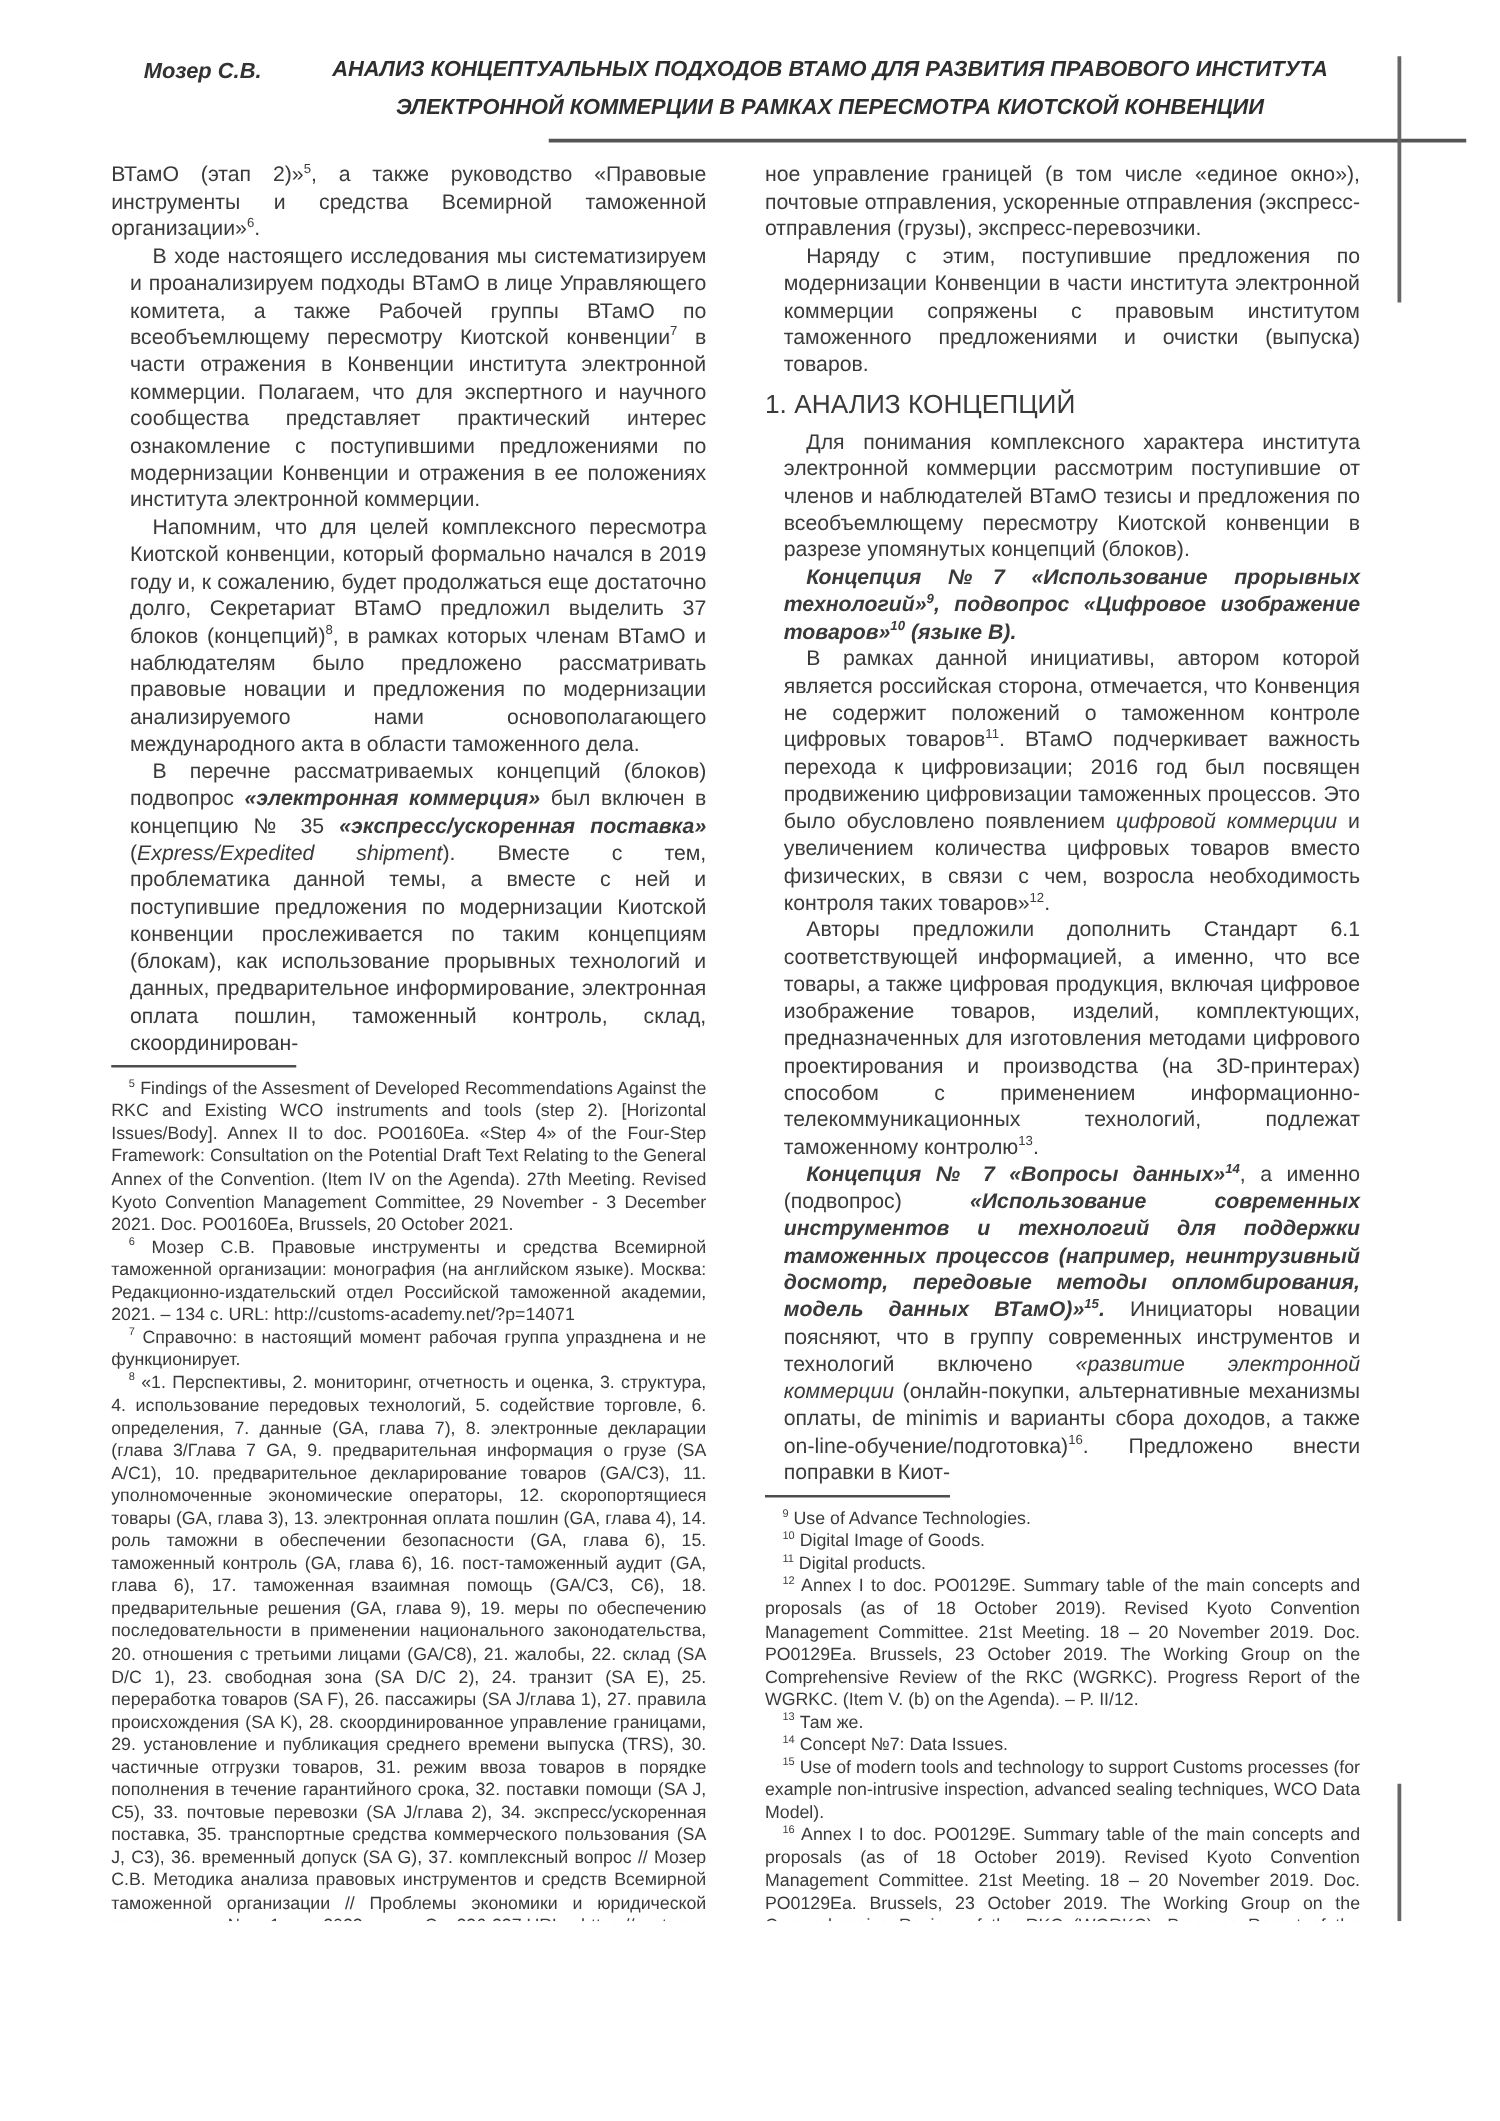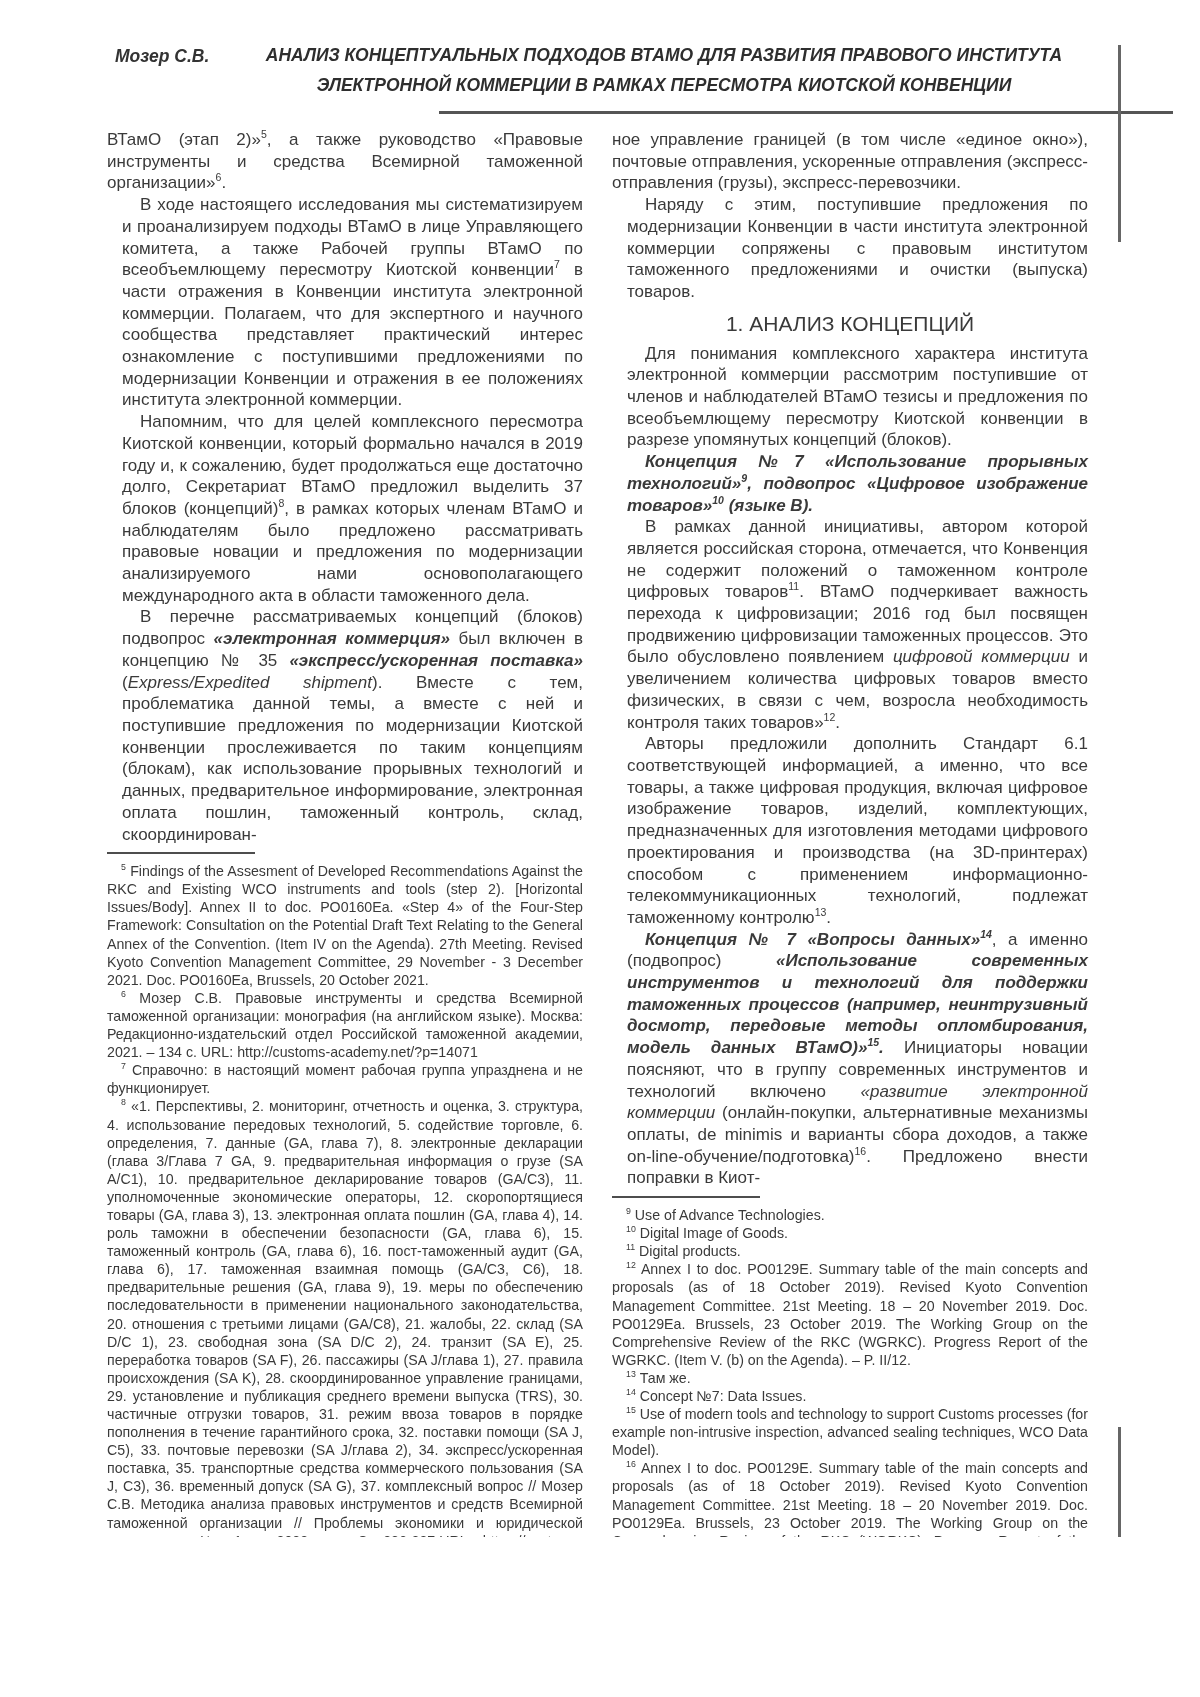--- a/index.html
+++ b/index.html
@@ -8,25 +8,25 @@
   
   .author{position:absolute;left:115px;top:46px;font-size:17.5px;font-weight:bold;font-style:italic;color:#333;}
   .title{position:absolute;left:240px;top:40px;width:848px;text-align:center;
          font-weight:bold;font-style:italic;font-size:17.5px;line-height:30px;color:#2e2e2e;}
   .header-rule{position:absolute;left:439px;top:111px;width:734px;height:3px;background:#555;}
   .vrule{position:absolute;width:3px;background:#666;}
   .vrule-top{left:1118px;top:45px;height:197px;}
   .vrule-bottom{left:1118px;top:1427px;height:200px;}
   
   .col{position:absolute;top:129px;width:476px;text-align:justify;}
-  .col-left{left:107px;}
+  .col-left{left:89px;}
   .col-right{left:612px;}
   .body-p{margin:0;font-size:17px;line-height:21.7px;}
   .ind{text-indent:18px;margin-left:15px;}
-  .section-heading{margin:9px 0 7px 0;font-size:21px;font-weight:400;color:#3a3a3a;text-align:center;}
+  .section-heading{margin:9px 0 7px 0;font-size:21px;font-weight:400;color:#3a3a3a;text-align:left;}
   .fn-sep{width:148px;height:0;border:none;border-top:2px solid #4d4d4d;margin:7px 0 8px 0;}
   .fn-p{margin:0;font-size:14.2px;line-height:18.1px;text-indent:14px;}
   
   .b{font-weight:bold;}
   .i{font-style:italic;}
   .sup{font-size:62%;vertical-align:super;line-height:0;}
   
   .footer-rule{position:absolute;left:105px;top:1583px;width:1047px;height:3px;background:#4d4d4d;}
   .footer{position:absolute;left:105px;top:1601px;width:983px;display:flex;
           justify-content:center;align-items:flex-start;font-size:17.5px;color:#333;}

